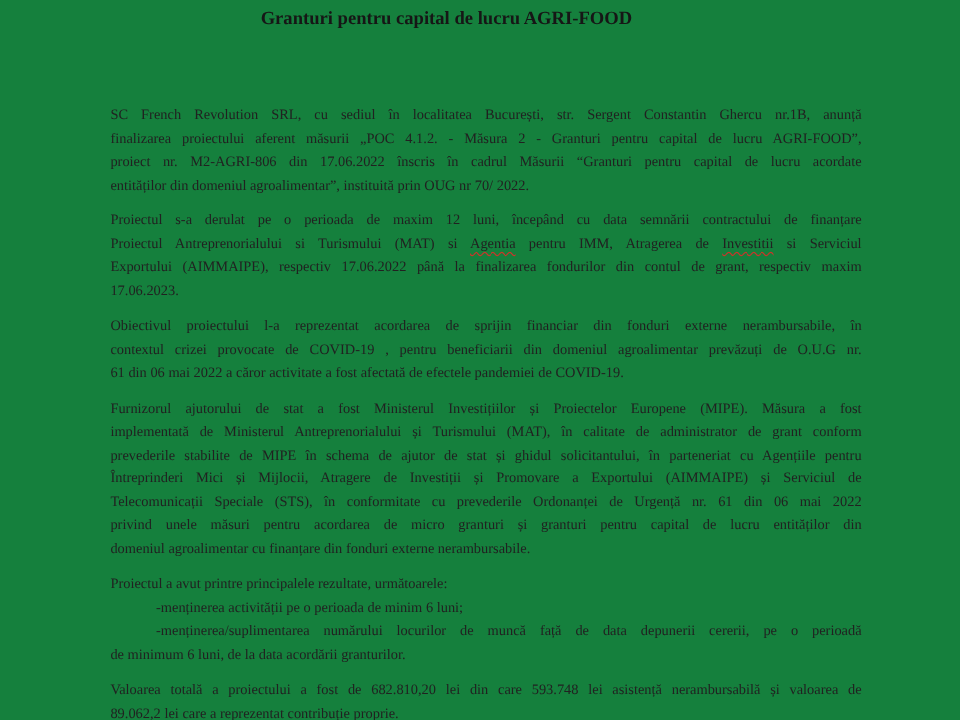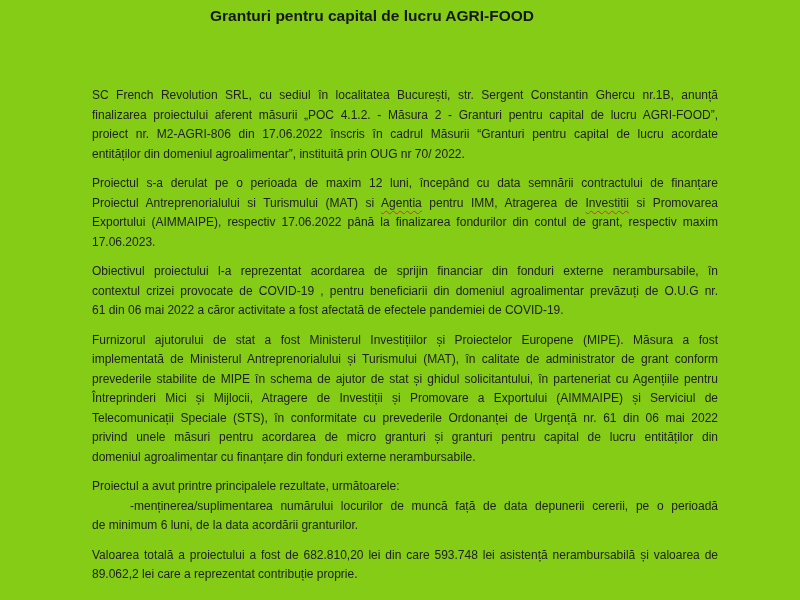--- a/index.html
+++ b/index.html
@@ -6,24 +6,24 @@
     margin: 0;
     padding: 0;
     width: 800px;
     height: 600px;
     background: #ffffff;
     overflow: hidden;
   }
   .page {
     width: 800px;
     height: 600px;
-    background: #84cc16;
+    background: #15803d;
     box-sizing: border-box;
     padding: 6px 82px 0 92px;
-    font-family: Liberation Sans, sans-serif;
+    font-family: Liberation Serif, serif;
     color: #212121;
   }
   .doc-title {
     font-size: 15.5px;
     font-weight: bold;
     color: #161616;
     text-align: center;
     line-height: 20px;
     margin: 0;
     transform: translateX(-33px);
@@ -63,40 +63,41 @@
   <h1 class="doc-title">Granturi pentru capital de lucru AGRI-FOOD</h1>
   <div class="doc-body">
       <div class="paragraph">
         <div class="line justify"><span>SC French Revolution SRL, cu sediul în localitatea București, str. Sergent Constantin Ghercu nr.1B, anunță</span></div>
         <div class="line justify"><span>finalizarea proiectului aferent măsurii „POC 4.1.2. - Măsura 2 - Granturi pentru capital de lucru AGRI-FOOD”,</span></div>
         <div class="line justify"><span>proiect nr. M2-AGRI-806 din 17.06.2022 înscris în cadrul Măsurii “Granturi pentru capital de lucru acordate</span></div>
         <div class="line"><span>entităților din domeniul agroalimentar”, instituită prin OUG nr 70/ 2022.</span></div>
       </div>
       <div class="paragraph">
         <div class="line justify"><span>Proiectul s-a derulat pe o perioada de maxim 12 luni, începând cu data semnării contractului de finanțare</span></div>
-        <div class="line justify"><span>Proiectul Antreprenorialului si Turismului (MAT) si </span><span class="misspelled">Agentia</span><span> pentru IMM, Atragerea de </span><span class="misspelled">Investitii</span><span> si Promovarea</span></div>
+        <div class="line justify"><span>Proiectul Antreprenorialului si Turismului (MAT) si </span><span class="misspelled">Agentia</span><span> pentru IMM, Atragerea de </span><span class="misspelled">Investitii</span><span> si Serviciul</span></div>
         <div class="line justify"><span>Exportului (AIMMAIPE), respectiv 17.06.2022 până la finalizarea fondurilor din contul de grant, respectiv maxim</span></div>
         <div class="line"><span>17.06.2023.</span></div>
       </div>
       <div class="paragraph">
         <div class="line justify"><span>Obiectivul proiectului l-a reprezentat acordarea de sprijin financiar din fonduri externe nerambursabile, în</span></div>
         <div class="line justify"><span>contextul crizei provocate de COVID-19 , pentru beneficiarii din domeniul agroalimentar prevăzuți de O.U.G nr.</span></div>
         <div class="line"><span>61 din 06 mai 2022 a căror activitate a fost afectată de efectele pandemiei de COVID-19.</span></div>
       </div>
       <div class="paragraph">
         <div class="line justify"><span>Furnizorul ajutorului de stat a fost Ministerul Investițiilor și Proiectelor Europene (MIPE). Măsura a fost</span></div>
         <div class="line justify"><span>implementată de Ministerul Antreprenorialului și Turismului (MAT), în calitate de administrator de grant conform</span></div>
         <div class="line justify"><span>prevederile stabilite de MIPE în schema de ajutor de stat și ghidul solicitantului, în parteneriat cu Agențiile pentru</span></div>
         <div class="line justify"><span>Întreprinderi Mici și Mijlocii, Atragere de Investiții și Promovare a Exportului (AIMMAIPE) și Serviciul de</span></div>
         <div class="line justify"><span>Telecomunicații Speciale (STS), în conformitate cu prevederile Ordonanței de Urgență  nr. 61 din 06 mai 2022</span></div>
         <div class="line justify"><span>privind unele măsuri pentru acordarea de micro granturi și granturi pentru capital de lucru entităților din</span></div>
         <div class="line"><span>domeniul agroalimentar cu finanțare din fonduri externe nerambursabile.</span></div>
       </div>
       <div class="paragraph">
         <div class="line"><span>Proiectul a avut printre principalele rezultate, următoarele:</span></div>
+        <div class="line indent"><span>-menținerea activității pe o perioada de minim 6 luni;</span></div>
         <div class="line justify indent"><span>-menținerea/suplimentarea numărului locurilor de muncă față de data depunerii cererii, pe o perioadă</span></div>
         <div class="line"><span>de minimum 6 luni, de la data acordării granturilor.</span></div>
       </div>
       <div class="paragraph">
         <div class="line justify"><span>Valoarea totală a proiectului a fost de 682.810,20 lei din care 593.748 lei asistență nerambursabilă și valoarea de</span></div>
         <div class="line"><span>89.062,2 lei care a reprezentat contribuție proprie.</span></div>
       </div>
     </div>
 </div>
 

